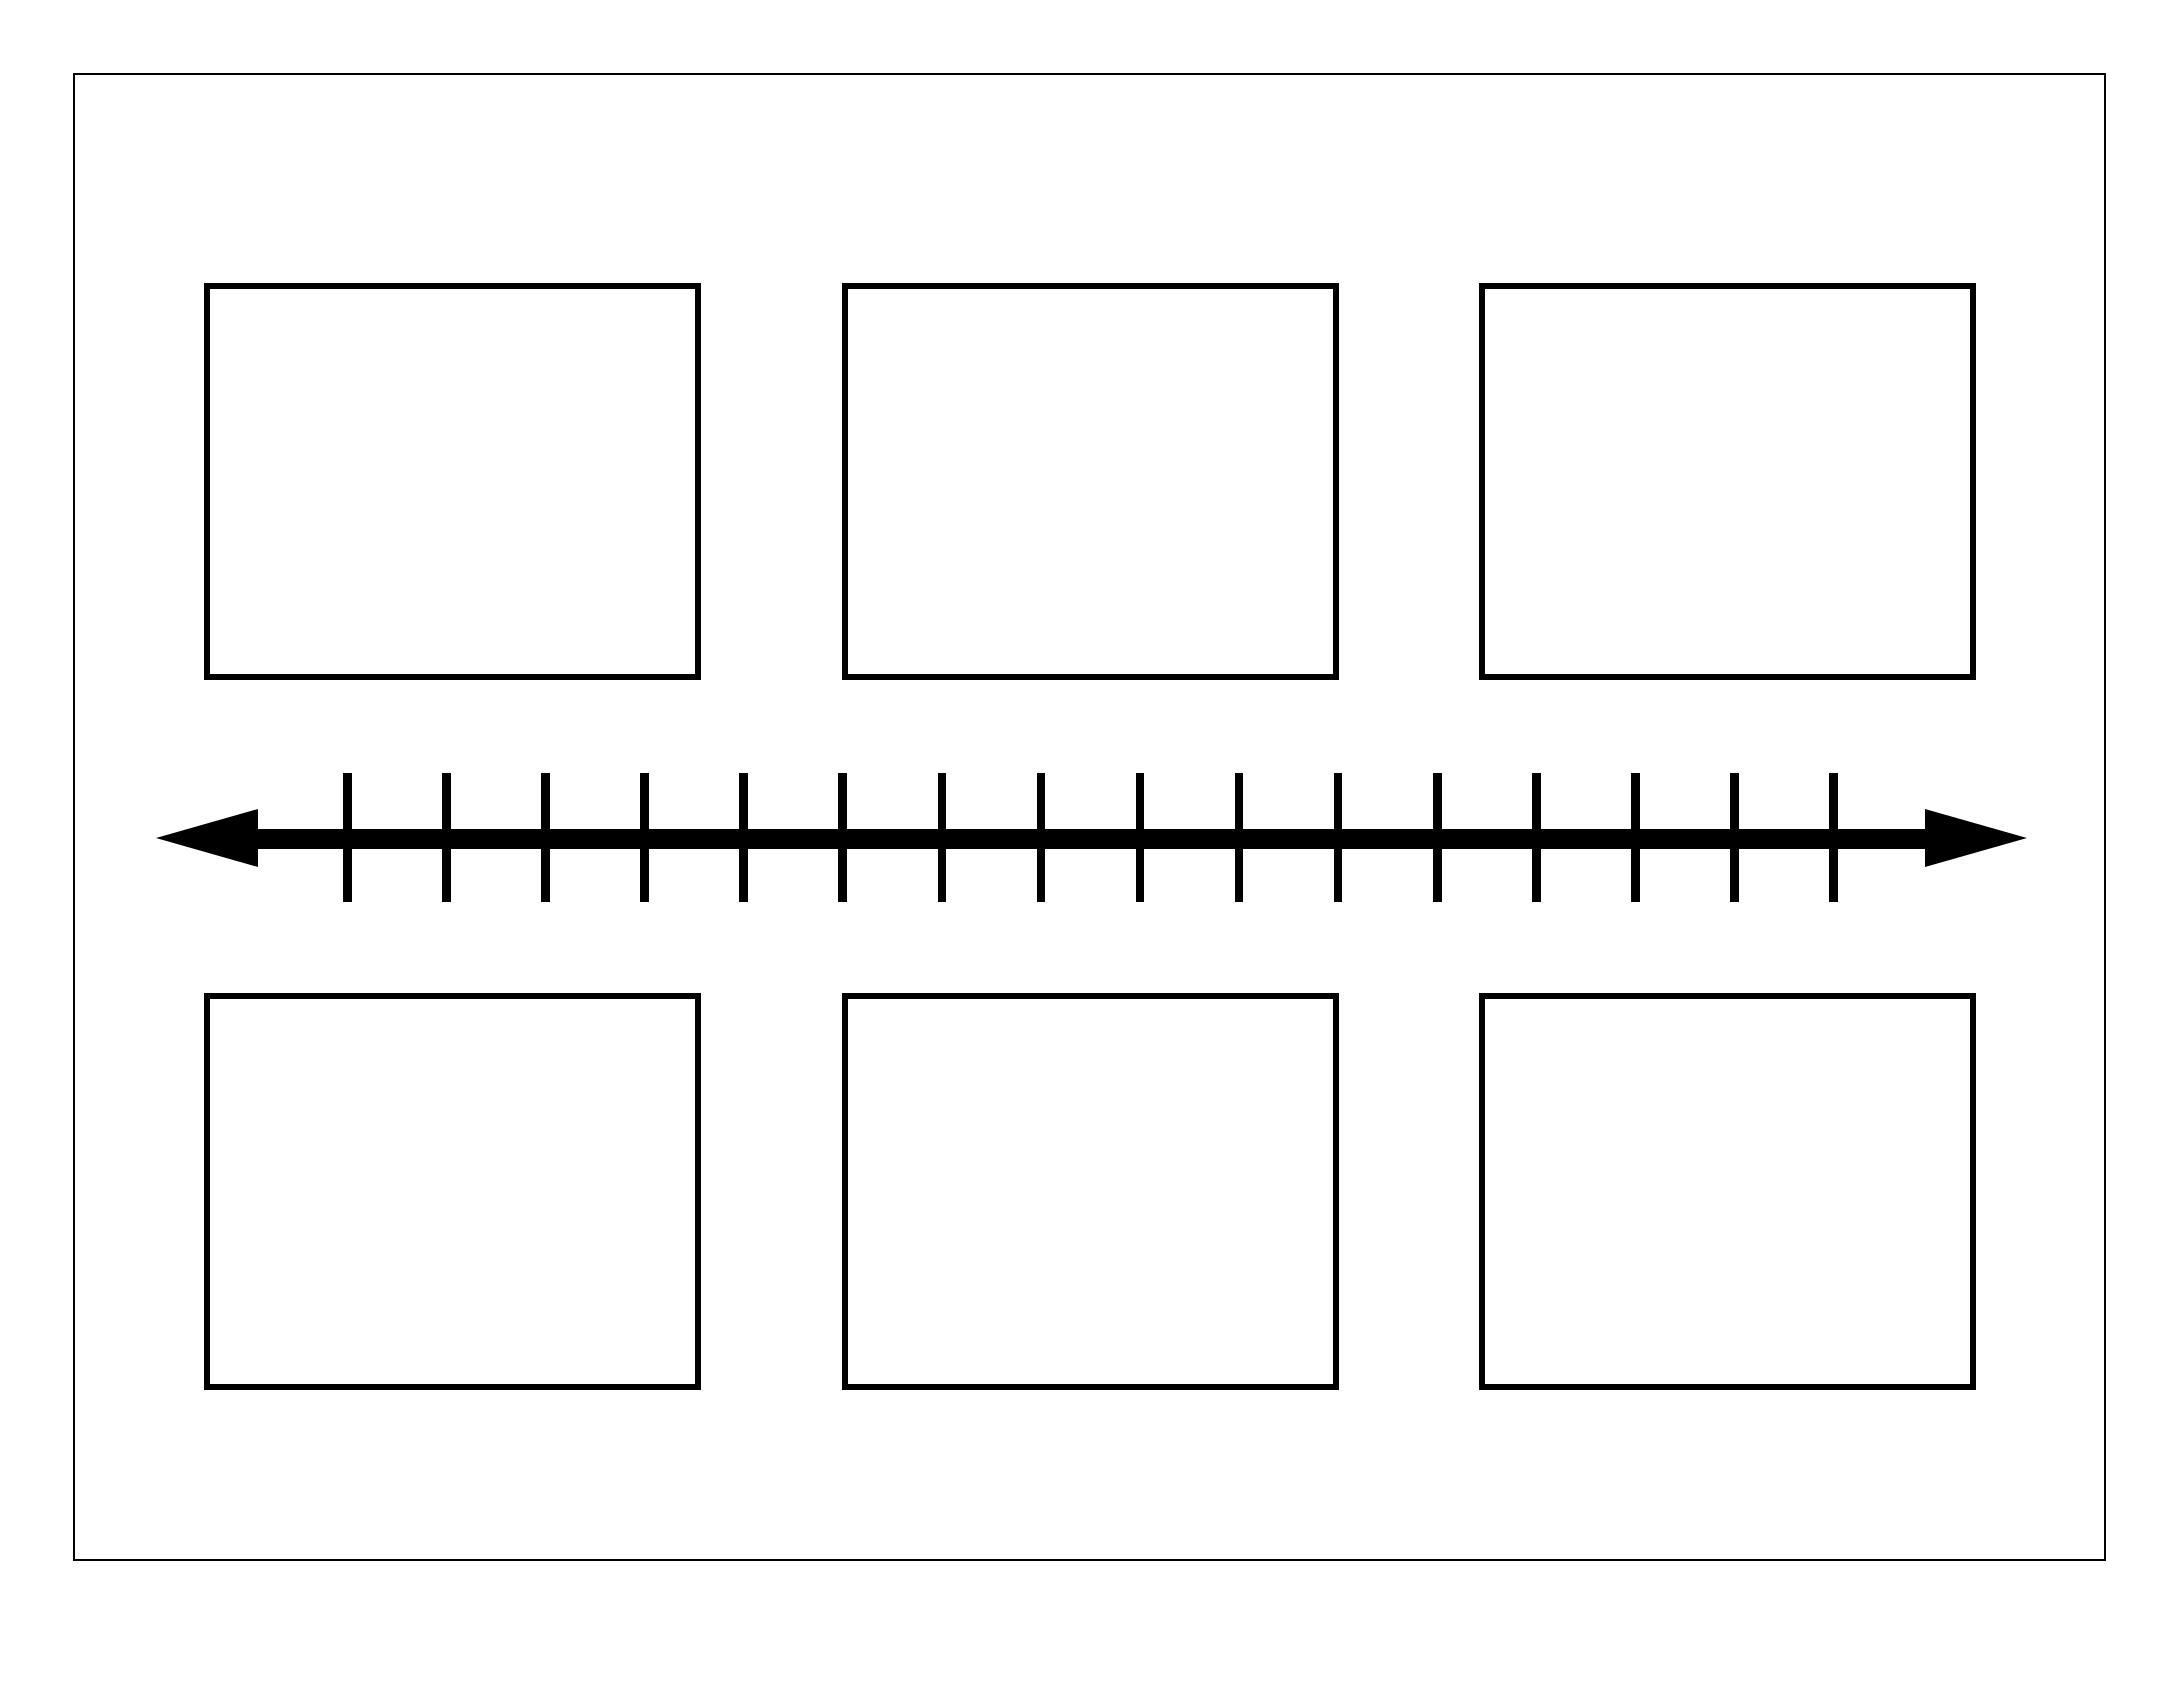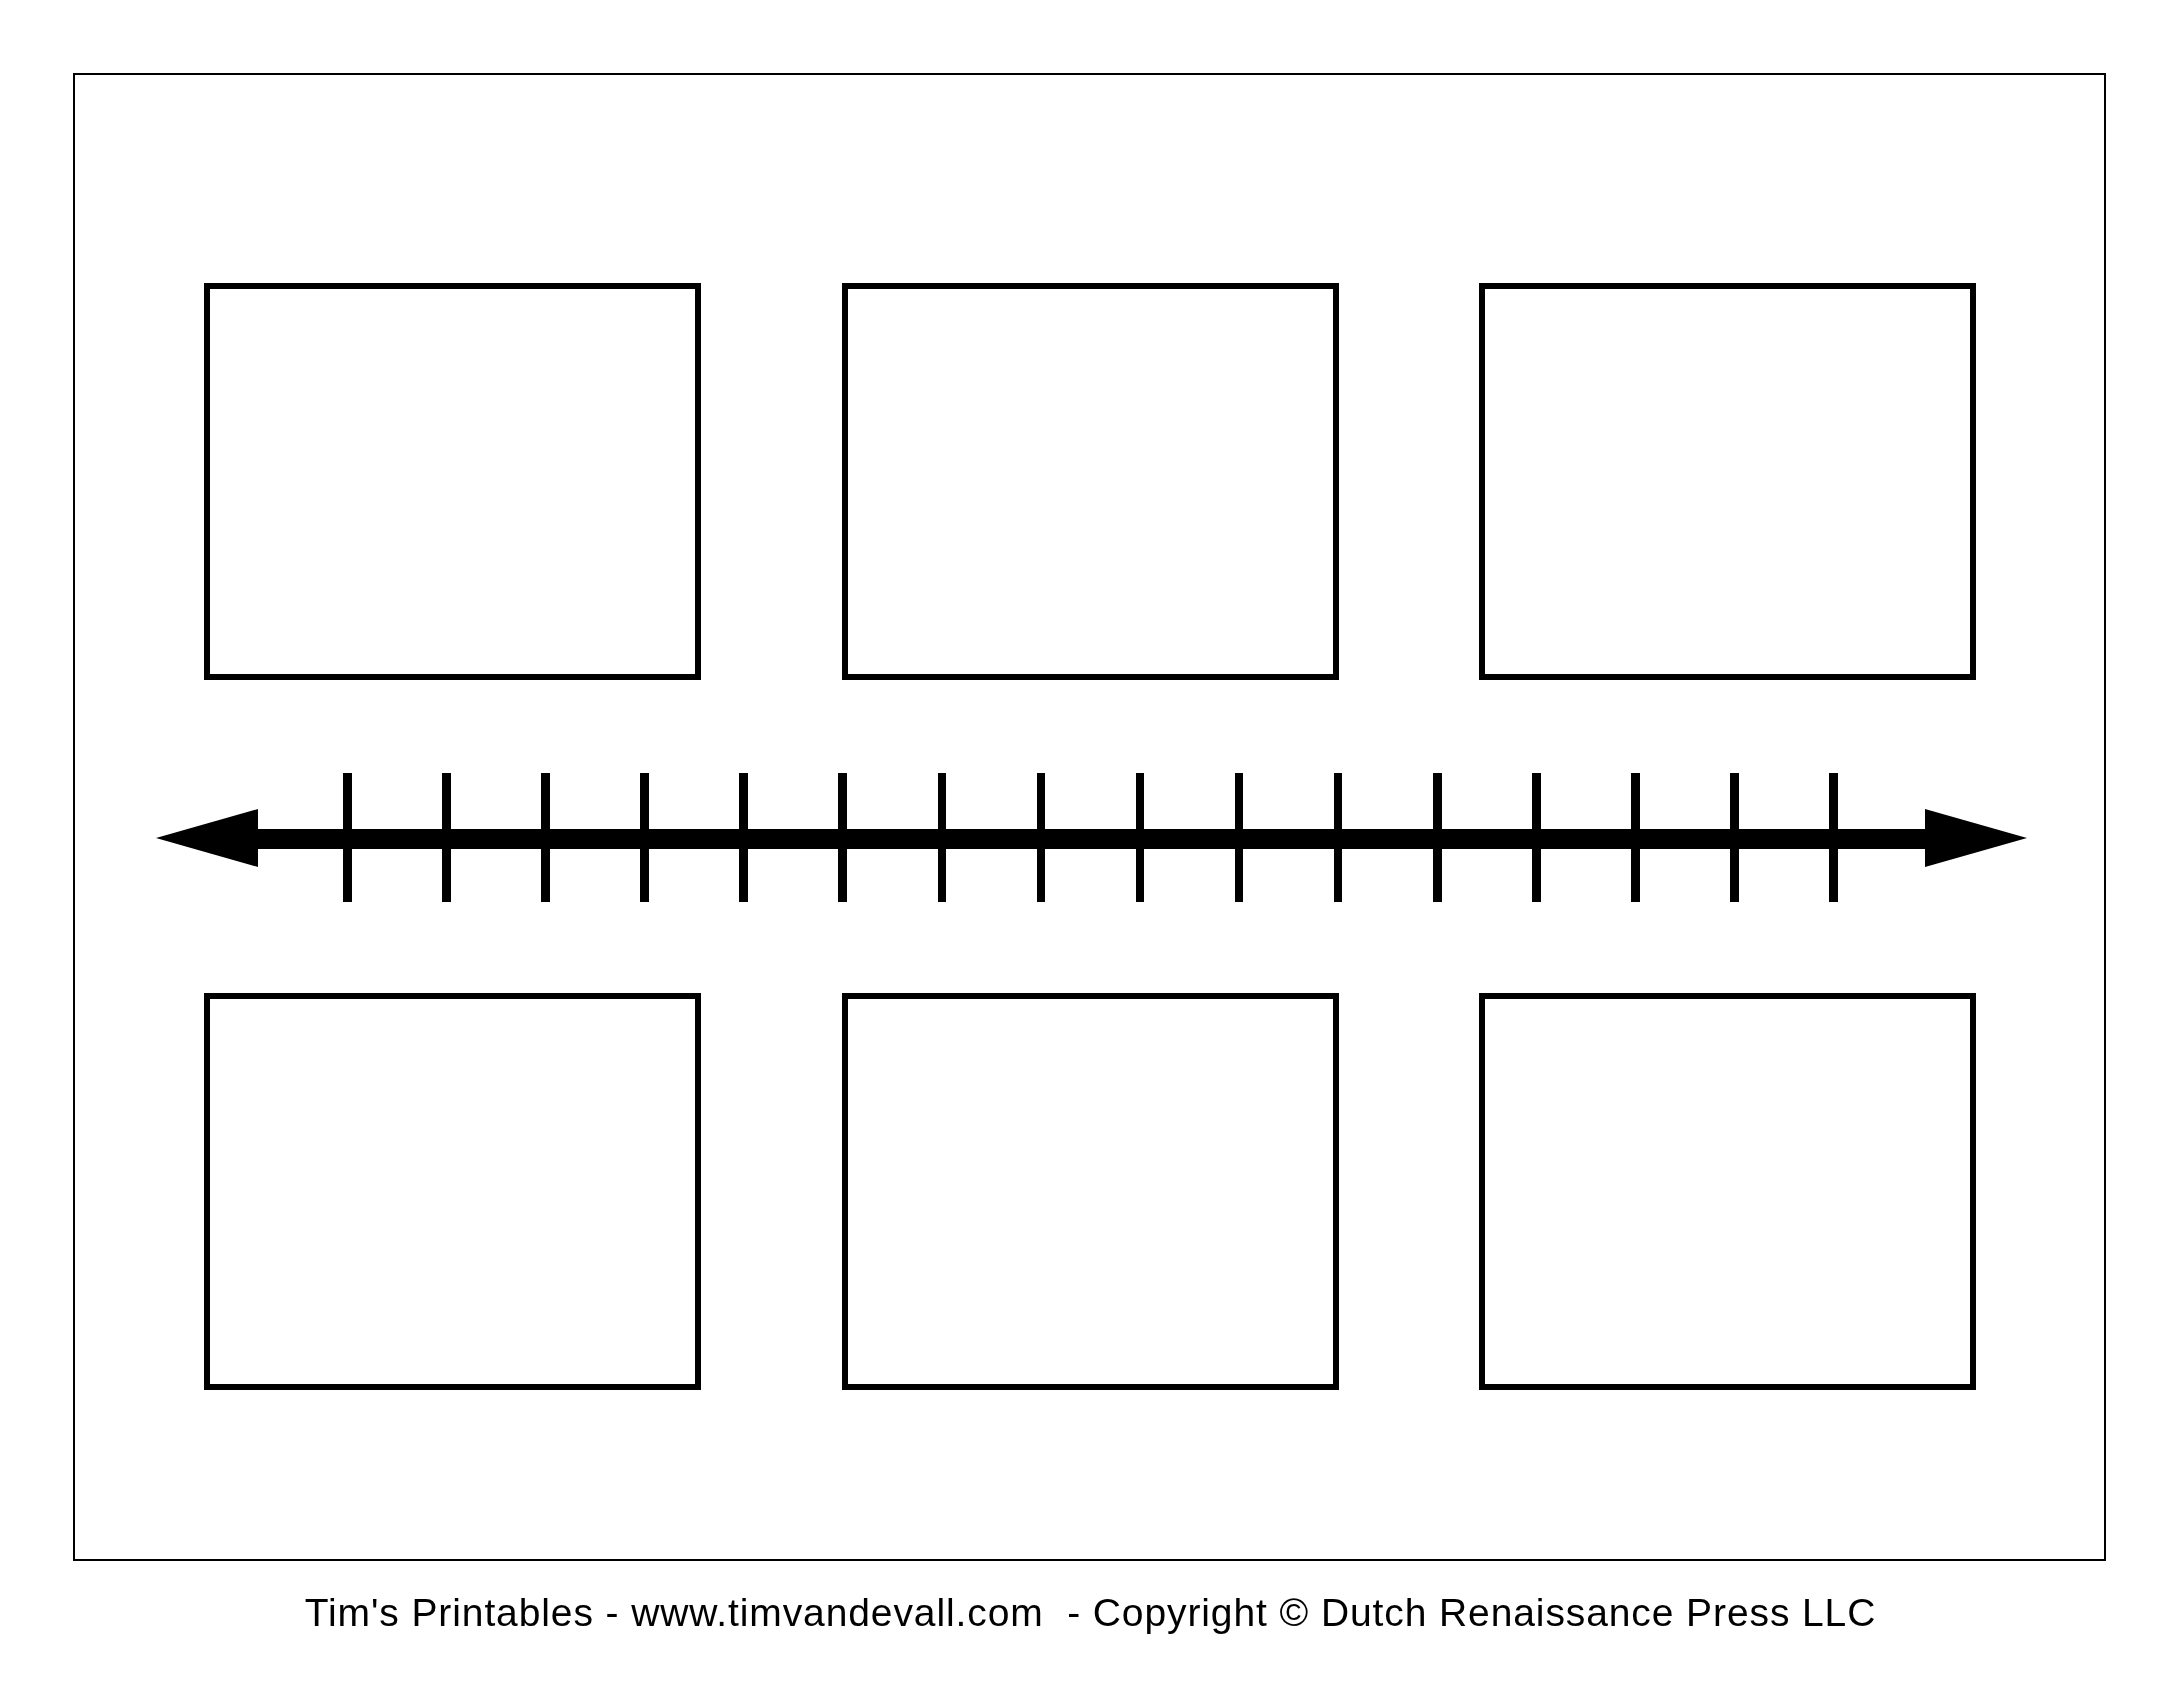--- a/index.html
+++ b/index.html
@@ -151,16 +151,15 @@
         <div class="tick"></div>
       </div>
   </div>
 
   <div class="box-row bottom" id="row-bottom">
       <div class="event-box"></div>
       <div class="event-box"></div>
       <div class="event-box"></div>
     </div>
 
-  <div class="footer">Tim's Printables - www.timvandevall.com  - Copyright © Dutch Renaissance Press LLC</div>
 
 </div>
 
 
 </body></html>

